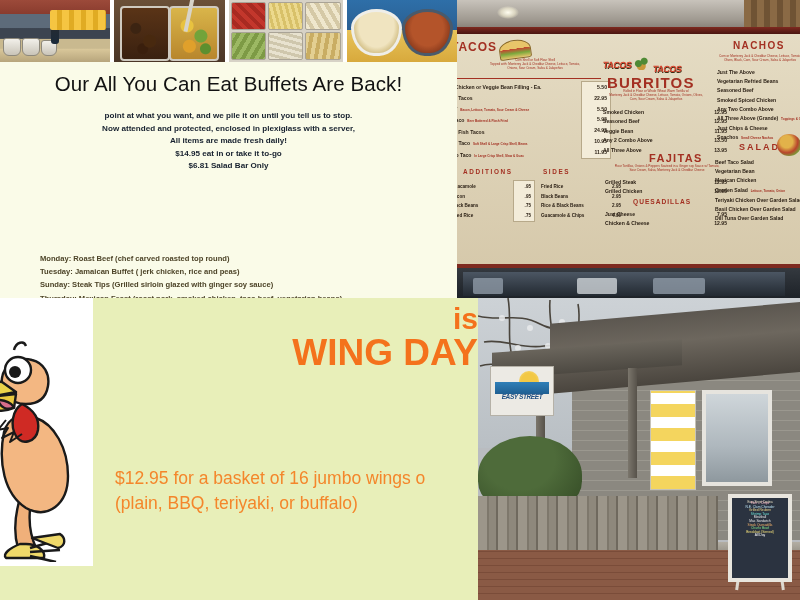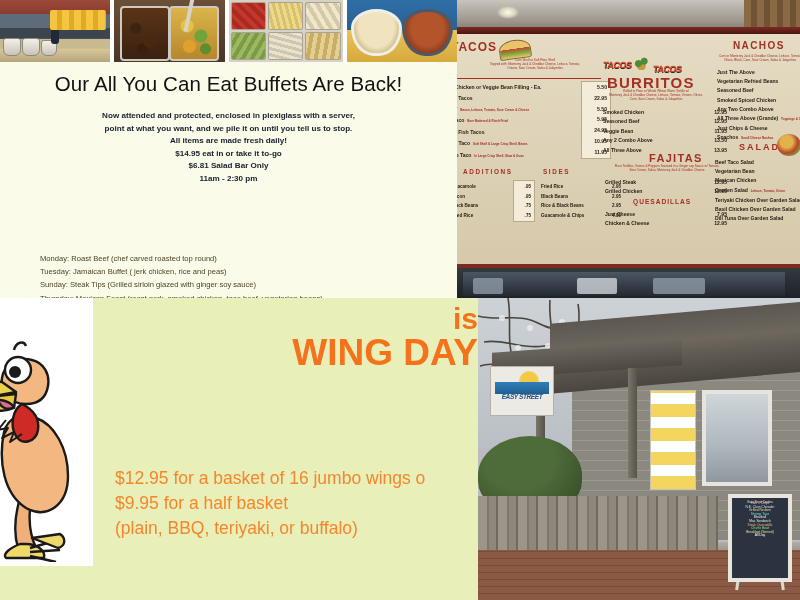--- a/index.html
+++ b/index.html
@@ -46,21 +46,21 @@
   .ph4{background:linear-gradient(180deg,#2e6fa8 0%,#2a5f93 48%,#e8c35a 49%,#d8a93c 100%);}
   .ph4 .cookerL{position:absolute;left:4%;top:14%;width:46%;height:76%;border-radius:50% 50% 45% 45%/40% 40% 60% 60%;
      background:radial-gradient(ellipse at 50% 35%,#f0e4c0 0 55%,#d9c792 70%,#b9a874 100%);border:3px solid #efeee9;box-sizing:border-box;}
   .ph4 .cookerR{position:absolute;right:4%;top:14%;width:46%;height:76%;border-radius:50% 50% 45% 45%/40% 40% 60% 60%;
      background:radial-gradient(ellipse at 50% 40%,#b4542a 0 50%,#8a3a1c 75%,#6e2d14 100%);border:3px solid #4a5a6b;box-sizing:border-box;}
 
   
   .buffet{position:absolute;left:0;top:62px;width:457px;height:236px;background:#fafbe8;}
   .buffet-h1{position:absolute;left:0;right:0;top:10px;text-align:center;font-size:20.5px;font-weight:400;color:#121212;letter-spacing:.1px;}
   .buffet-sub{position:absolute;left:0;right:0;top:48px;text-align:center;font-size:8.1px;font-weight:bold;color:#16202e;line-height:12.6px;}
-  .buffet-days{position:absolute;left:40px;top:190px;font-size:7.6px;font-weight:normal;color:#4d4428;line-height:13.2px;}
+  .buffet-days{position:absolute;left:40px;top:190px;font-size:7.6px;font-weight:bold;color:#4d4428;line-height:13.2px;}
   .buffet-days .allbuf{display:block;margin-left:22px;margin-top:1px;}
   .buffet-foot{position:absolute;left:0;right:0;top:282px;text-align:center;font-size:7.4px;font-weight:bold;color:#4d4428;}
 
   
   .tacoboard{position:absolute;left:457px;top:0;width:343px;height:298px;overflow:hidden;background:#cdbfa4;}
   .tb-ceiling{position:absolute;left:0;top:0;width:100%;height:38px;background:linear-gradient(180deg,#c8c3bb 0%,#9d978e 55%,#6b6259 100%);}
   .tb-woodR{position:absolute;right:0;top:0;width:56px;height:60px;background:repeating-linear-gradient(90deg,#8a6a45 0 7px,#6f5334 7px 13px);}
   .tb-rail{position:absolute;left:0;top:27px;width:100%;height:7px;background:linear-gradient(180deg,#7e2a20,#4a1610);}
   .tb-light{position:absolute;width:22px;height:13px;border-radius:50%;background:radial-gradient(ellipse,#fffdf0 0%,rgba(255,250,220,.55) 45%,rgba(255,245,200,0) 72%);}
   .tb-panel{position:absolute;left:0;top:34px;width:100%;height:232px;background:linear-gradient(180deg,#e5dcc4 0%,#ded3b8 45%,#d6c9ab 100%);}
@@ -149,26 +149,25 @@
     </div>
     <div class="pstrip-img ph4">
       <div class="cookerL"></div>
       <div class="cookerR"></div>
     </div>
   </div>
 
   <div class="buffet">
     <div class="buffet-h1">Our All You Can Eat Buffets Are Back!</div>
     <div class="buffet-sub">
+        <div>point at what you want, and we pile it on until you tell us to stop.</div>
         <div>Now attended and protected, enclosed in plexiglass with a server,</div>
-        <div>point at what you want, and we pile it on until you tell us to stop.</div>
         <div>All items are made fresh daily!</div>
         <div>$14.95 eat in or take it to-go</div>
         <div>$6.81 Salad Bar Only</div>
-        <div>11am - 2:30 pm</div>
       </div>
     <div class="buffet-days">
         <div>Monday: Roast Beef (chef carved roasted top round)</div>
         <div>Tuesday: Jamaican Buffet ( jerk chicken, rice and peas)</div>
         <div>Sunday: Steak Tips (Grilled sirloin glazed with ginger soy sauce)</div>
         <div>Thursday: Mexican Feast (roast pork, smoked chicken, taco beef, vegetarian beans)</div>
         <div>Friday: Fish Fry (Grilled swordfish, breaded cod, clam chowder)</div>
         <span class="allbuf">All buffets come with grilled vegetable medley, chef rice, chicken wings, salad bar, and more.</span>
       </div>
     <div class="buffet-foot">Don't forget to print your 10% coupon off our website!!</div>
@@ -350,21 +349,20 @@
         <path d="M36 226 L64 222 C70 226 70 234 62 236 Z" fill="#efd96a"></path>
       </g>
     </svg>
 
     <div class="wing-head">
       <div class="wing-h2">is</div>
       <div class="wing-h3">WING DAY</div>
     </div>
     <div class="wing-lines">
         <div>$12.95 for a basket of 16 jumbo wings o</div>
-        <div>$9.95 for a half basket</div>
         <div>(plain, BBQ, teriyaki, or buffalo)</div>
       </div>
   </div>
 
   <div class="store">
     <div class="sk"></div>
     <svg class="branches" viewBox="0 0 160 130">
       <g stroke="#4a453d" fill="none" stroke-width="1.6">
         <path d="M0 18 C24 24 40 14 62 26 C80 36 96 28 118 40"></path>
         <path d="M6 44 C26 40 44 52 66 48 C84 45 98 56 116 54"></path>

